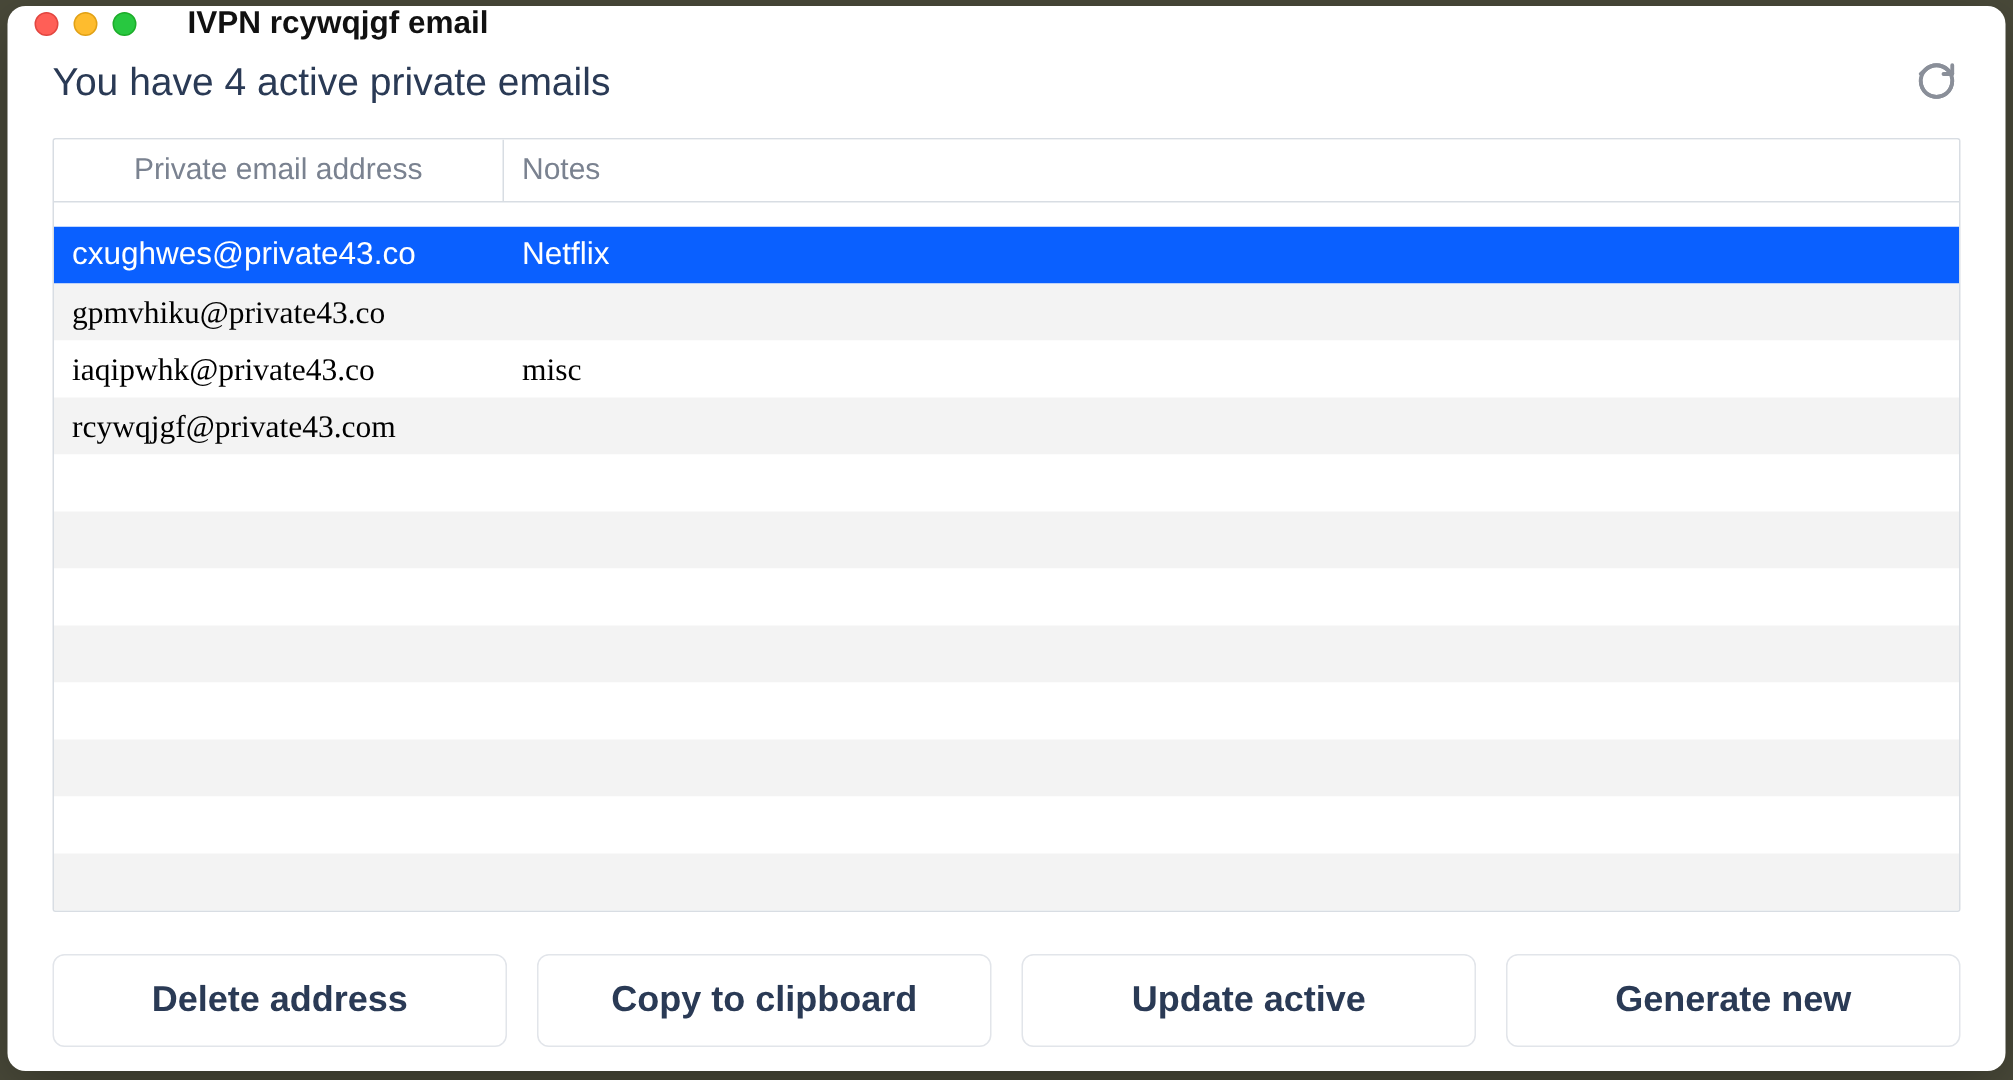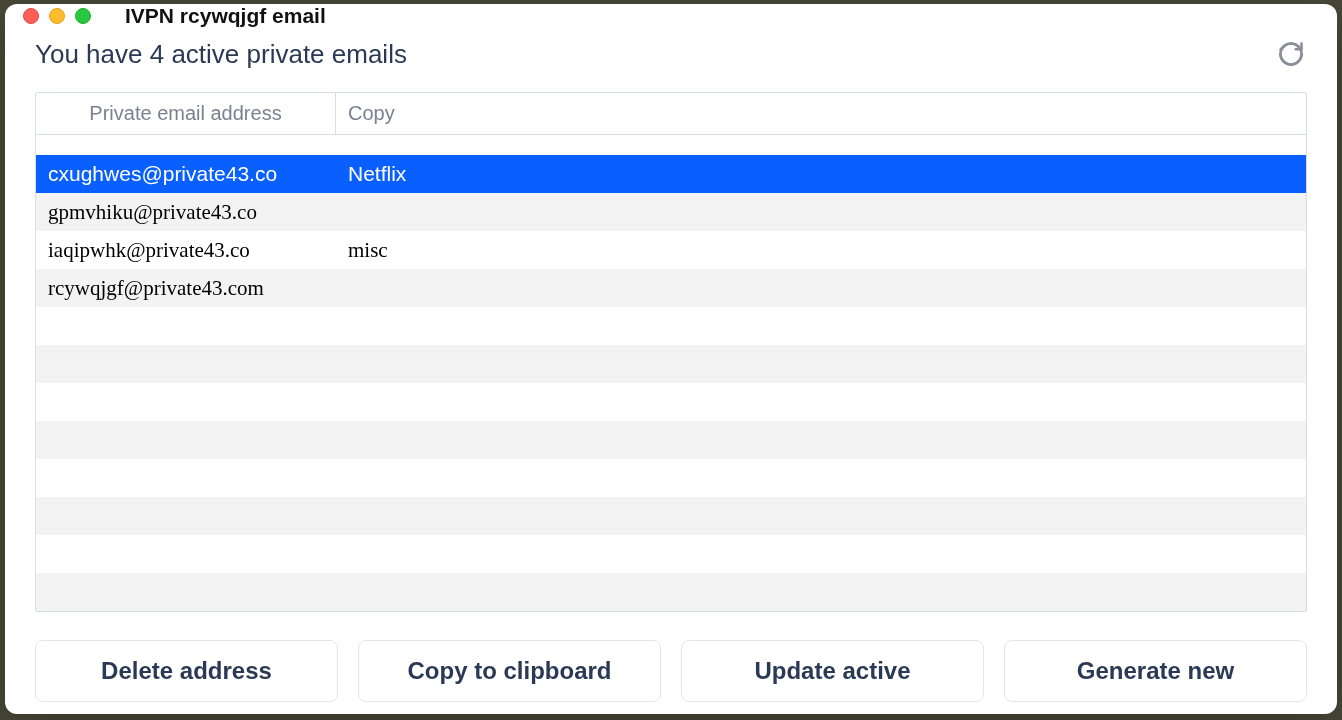--- a/index.html
+++ b/index.html
@@ -79,20 +79,21 @@
       cursor: pointer;
       color: #8a8f99;
     }
     .table-container {
       flex: 1;
       border: 1px solid #d8dde3;
       border-radius: 2px;
       overflow: hidden;
       display: flex;
       flex-direction: column;
+      gap: 16px;
     }
     .table-header {
       display: flex;
       height: 42px;
       background: #ffffff;
       border-bottom: 1px solid #d8dde3;
     }
     .th {
       display: flex;
       align-items: center;
@@ -105,21 +106,20 @@
       width: 300px;
       justify-content: center;
       border-right: 1px solid #d8dde3;
     }
     .col-notes {
       flex: 1;
     }
     .table-body {
       flex: 1;
       overflow: hidden;
-      margin-top: 20px;
     }
     .row {
       display: flex;
       height: 38px;
       align-items: center;
     }
     .row:nth-child(odd) { background: #ffffff; }
     .row:nth-child(even) { background: #f3f3f3; }
     .row.selected {
       background: #0a60ff !important;
@@ -183,21 +183,21 @@
           <path d="M21 3v6h-6" transform="rotate(0)" style="display:none"></path>
           <path d="M21 12a9 9 0 1 1-3-6.7L21 8"></path>
           <polyline points="21 3 21 8 16 8"></polyline>
         </svg>
       </div>
     </div>
 
     <div class="table-container">
       <div class="table-header">
         <div class="th col-email">Private email address</div>
-        <div class="th col-notes">Copy</div>
+        <div class="th col-notes">Notes</div>
       </div>
       <div class="table-body" id="table-body">
 
       <div class="row selected">
             <div class="cell cell-email">cxughwes@private43.co</div>
             <div class="cell cell-notes">Netflix</div>
           </div>
           <div class="row">
             <div class="cell cell-email">gpmvhiku@private43.co</div>
           </div>

